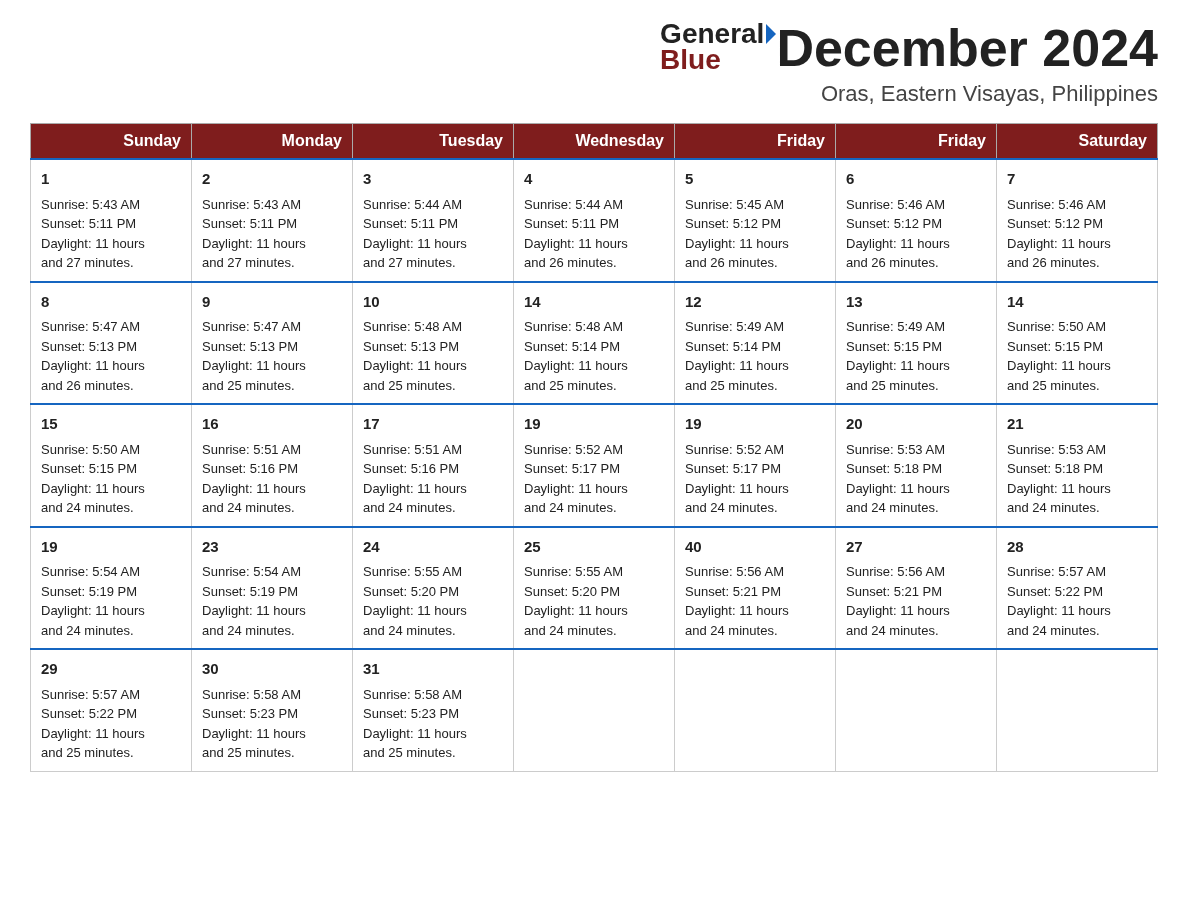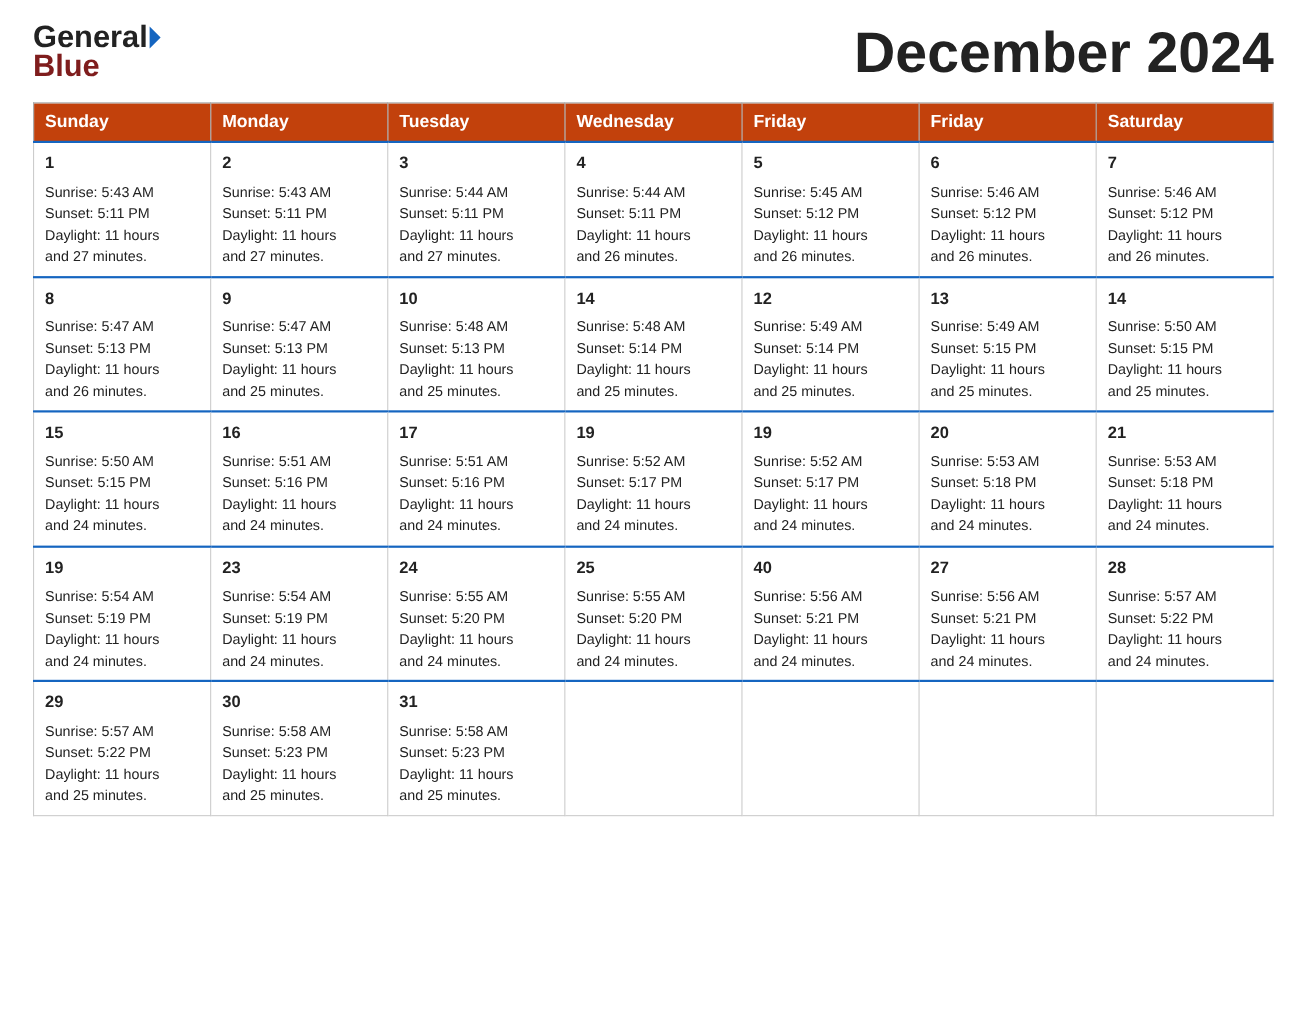--- a/index.html
+++ b/index.html
@@ -6,21 +6,21 @@
     body {
       font-family: Arial, sans-serif;
       background: #fff;
       color: #222;
       width: 1188px;
       min-height: 918px;
       padding: 20px 30px;
     }
     .header {
       display: flex;
-      justify-content: space-between;
+      justify-content: flex-end;
       align-items: flex-start;
       margin-bottom: 16px;
     }
     .logo {
       display: flex;
       flex-direction: column;
       align-items: flex-start;
     }
     .logo-text {
       display: flex;
@@ -33,45 +33,44 @@
     .logo-arrow {
       width: 0;
       height: 0;
       border-left: 10px solid #1565c0;
       border-top: 10px solid transparent;
       border-bottom: 10px solid transparent;
       margin-left: 2px;
     }
     .title-block {
       text-align: right;
-      margin-left: 48px;
     }
     .month-title {
       font-size: 52px;
       font-weight: bold;
       color: #222;
       line-height: 1.1;
     }
     .location-title {
       font-size: 22px;
       color: #444;
       margin-top: 4px;
     }
     .calendar {
       width: 100%;
       border-collapse: collapse;
       border: 1px solid #aaa;
     }
     .calendar th {
-      background: #c2410c;
+      background: #7f1d1d;
       color: #fff;
       font-size: 16px;
       font-weight: bold;
       padding: 8px 10px;
-      text-align: left;
+      text-align: right;
       border: 1px solid #aaa;
     }
     .calendar td {
       vertical-align: top;
       padding: 8px 10px;
       border: 1px solid #ccc;
       width: 14.28%;
       min-height: 110px;
       font-size: 13px;
       line-height: 1.5;
@@ -101,20 +100,21 @@
     <div class="logo-text">
       <span>General</span>
       <span class="logo-arrow"></span>
     </div>
     <div style="display:flex; align-items:center; margin-top:-4px;">
       <span style="font-size:28px; font-weight:bold; color:#7f1d1d;">Blue</span>
     </div>
   </div>
   <div class="title-block">
     <div class="month-title">December 2024</div>
+    <div class="location-title">Oras, Eastern Visayas, Philippines</div>
   </div>
 </div>
 
 <table class="calendar">
   <thead>
     <tr>
     <th>Sunday</th>
         <th>Monday</th>
         <th>Tuesday</th>
         <th>Wednesday</th>

